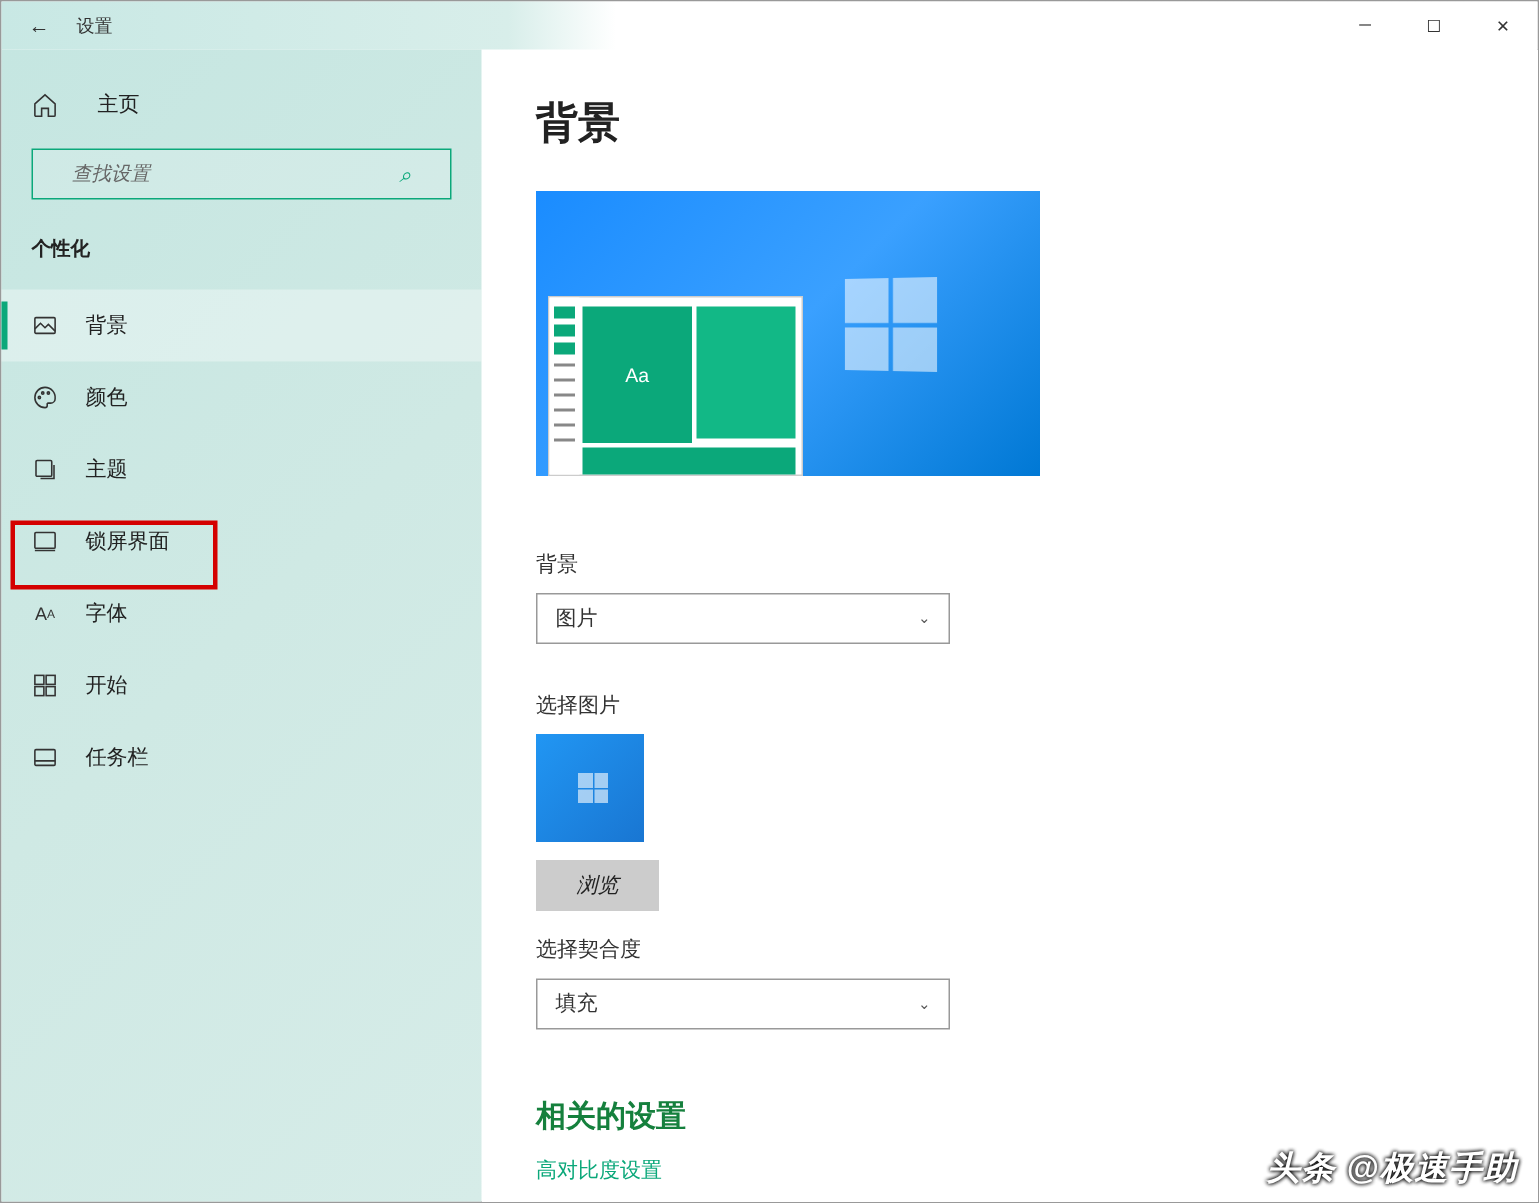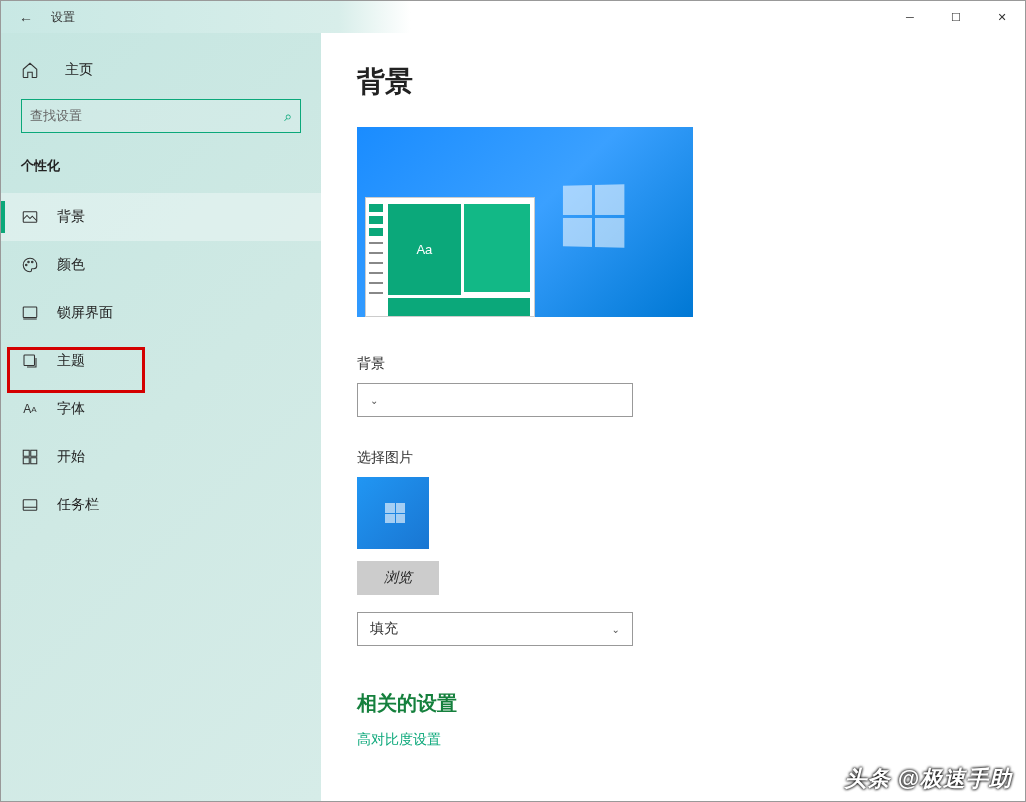--- a/index.html
+++ b/index.html
@@ -6,32 +6,32 @@
     body { width: 1026px; height: 802px; overflow: hidden; background: #fff; position: relative; }
     .window { width: 100%; height: 100%; border: 1px solid #999; display: flex; flex-direction: column; }
     .titlebar { height: 32px; display: flex; align-items: center; background: linear-gradient(to right, #c8e8e4 0%, #d8eeea 33%, #ffffff 40%); }
     .titlebar-left { display: flex; align-items: center; gap: 18px; padding-left: 18px; font-size: 12px; color: #333; }
     .titlebar-back { font-size: 14px; color: #333; }
     .window-controls { margin-left: auto; display: flex; }
     .win-btn { width: 46px; height: 32px; display: flex; align-items: center; justify-content: center; font-size: 11px; color: #333; }
     .body { flex: 1; display: flex; min-height: 0; }
     .sidebar { width: 320px; background: linear-gradient(135deg, #c5e6e1 0%, #cfe9e4 50%, #d6ece8 100%); padding-top: 28px; position: relative; }
     .home-row { display: flex; align-items: center; gap: 26px; padding: 0 20px 20px 20px; font-size: 14px; color: #222; }
-    .search-box { margin: 0 20px 24px 20px; height: 34px; border: 1px solid #0ba87a; display: flex; align-items: center; padding: 0 8px; color: #666; font-size: 13px; background: rgba(255,255,255,0.15); }
+    .search-box { margin: 0 20px 24px 20px; height: 34px; border: 1px solid #0ba87a; display: flex; align-items: center; padding: 0 26px; color: #666; font-size: 13px; background: rgba(255,255,255,0.15); font-style: italic; }
     .search-box span.placeholder { flex: 1; }
     .section-title { padding: 0 20px 18px 20px; font-size: 13px; font-weight: 600; color: #222; }
     .nav-item { height: 48px; display: flex; align-items: center; gap: 18px; padding: 0 20px; font-size: 14px; color: #222; position: relative; }
     .nav-item.selected { background: rgba(255,255,255,0.35); }
     .nav-item.selected::before { content: ''; position: absolute; left: 0; top: 8px; bottom: 8px; width: 4px; background: #0ba87a; }
     .nav-icon { width: 18px; height: 18px; display: flex; align-items: center; justify-content: center; }
     .nav-icon svg { width: 18px; height: 18px; stroke: #333; stroke-width: 1.4; fill: none; }
     .red-box { position: absolute; border: 3px solid #d40000; pointer-events: none; }
     .main { flex: 1; background: #fff; padding: 30px 0 0 36px; overflow-y: auto; }
     .page-title { font-size: 28px; font-weight: 600; color: #222; margin-bottom: 26px; }
-    .preview { width: 336px; height: 190px; background: linear-gradient(135deg, #1a8cff 0%, #3aa0ff 50%, #0078d4 100%); position: relative; margin-bottom: 38px; overflow: hidden; text-decoration: underline; }
+    .preview { width: 336px; height: 190px; background: linear-gradient(135deg, #1a8cff 0%, #3aa0ff 50%, #0078d4 100%); position: relative; margin-bottom: 50px; overflow: hidden; text-decoration: underline; }
     .preview-win { position: absolute; left: 8px; bottom: 0; width: 170px; height: 120px; background: #fff; border: 1px solid #ccc; display: flex; }
     .pw-strip { width: 20px; background: #fff; padding: 6px 3px; display: flex; flex-direction: column; gap: 4px; }
     .pw-sq { height: 8px; background: #0ba87a; }
     .pw-line { height: 2px; background: #888; margin: 2px 0; }
     .pw-main { flex: 1; padding: 6px 4px 0 2px; display: grid; grid-template-columns: 1.1fr 1fr; grid-template-rows: 1fr auto auto; gap: 3px; }
     .pw-aa { grid-column: 1; grid-row: 1 / 3; background: #0ba87a; color: #fff; font-size: 13px; display: flex; align-items: center; justify-content: center; }
     .pw-b1 { background: #12b886; }
     .pw-b2 { background: #0ca678; }
     .pw-b3 { background: #0ba87a; grid-column:1/3; height: 18px;}
     .win-logo { position: absolute; left: 205px; top: 58px; width: 62px; height: 62px; display: grid; grid-template-columns: 1fr 1fr; grid-template-rows: 1fr 1fr; gap: 3px; transform: perspective(200px) rotateY(-8deg); }
@@ -98,34 +98,34 @@
               <circle cx="7" cy="12" r="1"></circle>
               <circle cx="10" cy="8" r="1"></circle>
               <circle cx="15" cy="8" r="1"></circle>
             </svg>
         </span>
         <span>颜色</span>
       </div>
       <div class="nav-item">
         <span class="nav-icon">
           <svg viewBox="0 0 24 24">
+              <rect x="4" y="4" width="14" height="14" rx="1"></rect>
+              <path d="M8 20h12V8"></path>
+            </svg>
+        </span>
+        <span>主题</span>
+      </div>
+      <div class="nav-item">
+        <span class="nav-icon">
+          <svg viewBox="0 0 24 24">
               <rect x="3" y="4" width="18" height="14" rx="1"></rect>
               <path d="M3 20h18"></path>
             </svg>
         </span>
         <span>锁屏界面</span>
-      </div>
-      <div class="nav-item">
-        <span class="nav-icon">
-          <svg viewBox="0 0 24 24">
-              <rect x="4" y="4" width="14" height="14" rx="1"></rect>
-              <path d="M8 20h12V8"></path>
-            </svg>
-        </span>
-        <span>主题</span>
       </div>
       <div class="nav-item">
         <span class="nav-icon" style="font-size:12px;color:#333;">A<span style="font-size:8px;">A</span></span>
         <span>字体</span>
       </div>
       <div class="nav-item">
         <span class="nav-icon">
           <svg viewBox="0 0 24 24">
               <rect x="3" y="3" width="8" height="8"></rect>
               <rect x="13" y="3" width="8" height="8"></rect>
@@ -174,34 +174,36 @@
         <div class="win-logo">
             <div></div>
             <div></div>
             <div></div>
             <div></div>
           </div>
       </div>
 
       <div class="field-label">背景</div>
       <div class="dropdown">
+        <span class="dropdown-val">图片</span>
         <span class="chev">⌄</span>
       </div>
 
       <div class="field-label">选择图片</div>
       <div class="thumb">
         <div class="thumb-logo">
             <div></div>
             <div></div>
             <div></div>
             <div></div>
           </div>
       </div>
       <div class="browse-btn">浏览</div>
 
+      <div class="field-label">选择契合度</div>
       <div class="dropdown">
         <span class="dropdown-val">填充</span>
         <span class="chev">⌄</span>
       </div>
 
       <div class="related-title">相关的设置</div>
       <div class="link">高对比度设置</div>
     </div>
   </div>
 </div>

